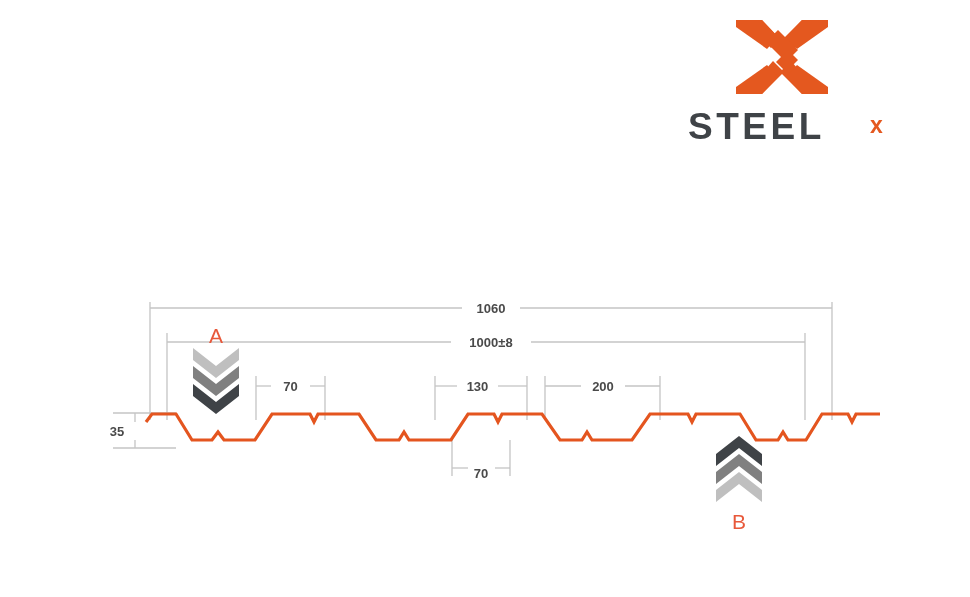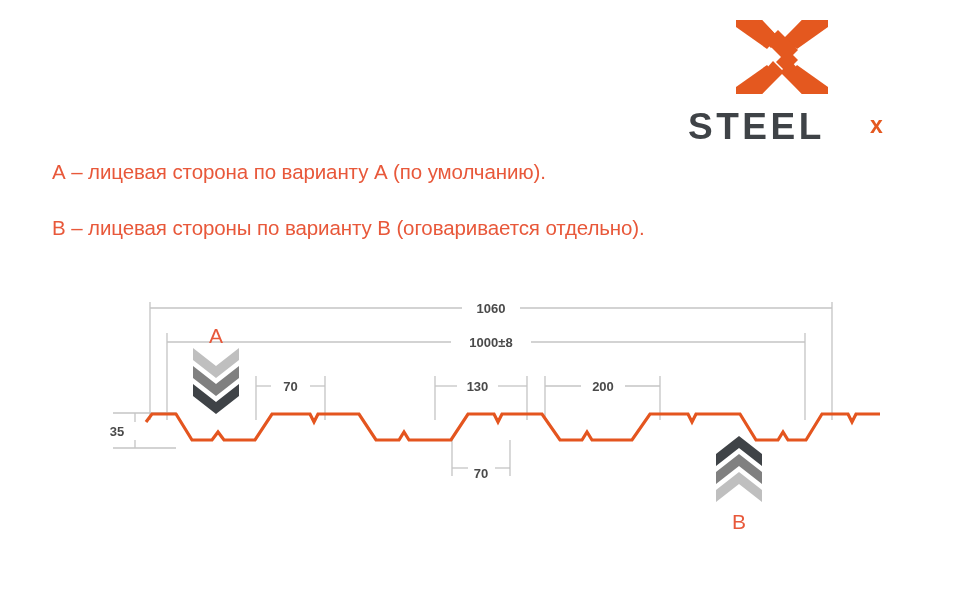--- a/index.html
+++ b/index.html
@@ -112,23 +112,21 @@
     </div>
 
     <div id="logo-wordmark">
       <svg viewBox="0 0 225 42" width="225" height="42" aria-hidden="true">
         <text x="0" y="33" font-family="Liberation Sans, sans-serif" font-size="37" font-weight="bold" letter-spacing="3.5" fill="#3F4347">STEEL</text>
         <text x="182" y="27" font-family="Liberation Sans, sans-serif" font-size="23" font-weight="bold" fill="#E4581F">x</text>
       </svg>
     </div>
   </div>
 
-  <div class="caption" id="caption-a">А – лицевая сторона по варианту А (по умолчанию).</div>
-
-  <div class="caption" id="caption-b">В – лицевая стороны по варианту В (оговаривается отдельно).</div>
+
 
   <div id="drawing">
     <svg viewBox="0 0 970 280" width="970" height="280">
 
       <g>
         <line x1="150" y1="22" x2="150" y2="140" stroke="#C4C4C4" stroke-width="1.3"></line>
         <line x1="832" y1="22" x2="832" y2="140" stroke="#C4C4C4" stroke-width="1.3"></line>
         <line x1="150" y1="28" x2="462" y2="28" stroke="#C4C4C4" stroke-width="1.3"></line>
         <line x1="520" y1="28" x2="832" y2="28" stroke="#C4C4C4" stroke-width="1.3"></line>
         <text class="dim-label" x="491" y="33" text-anchor="middle">1060</text>

